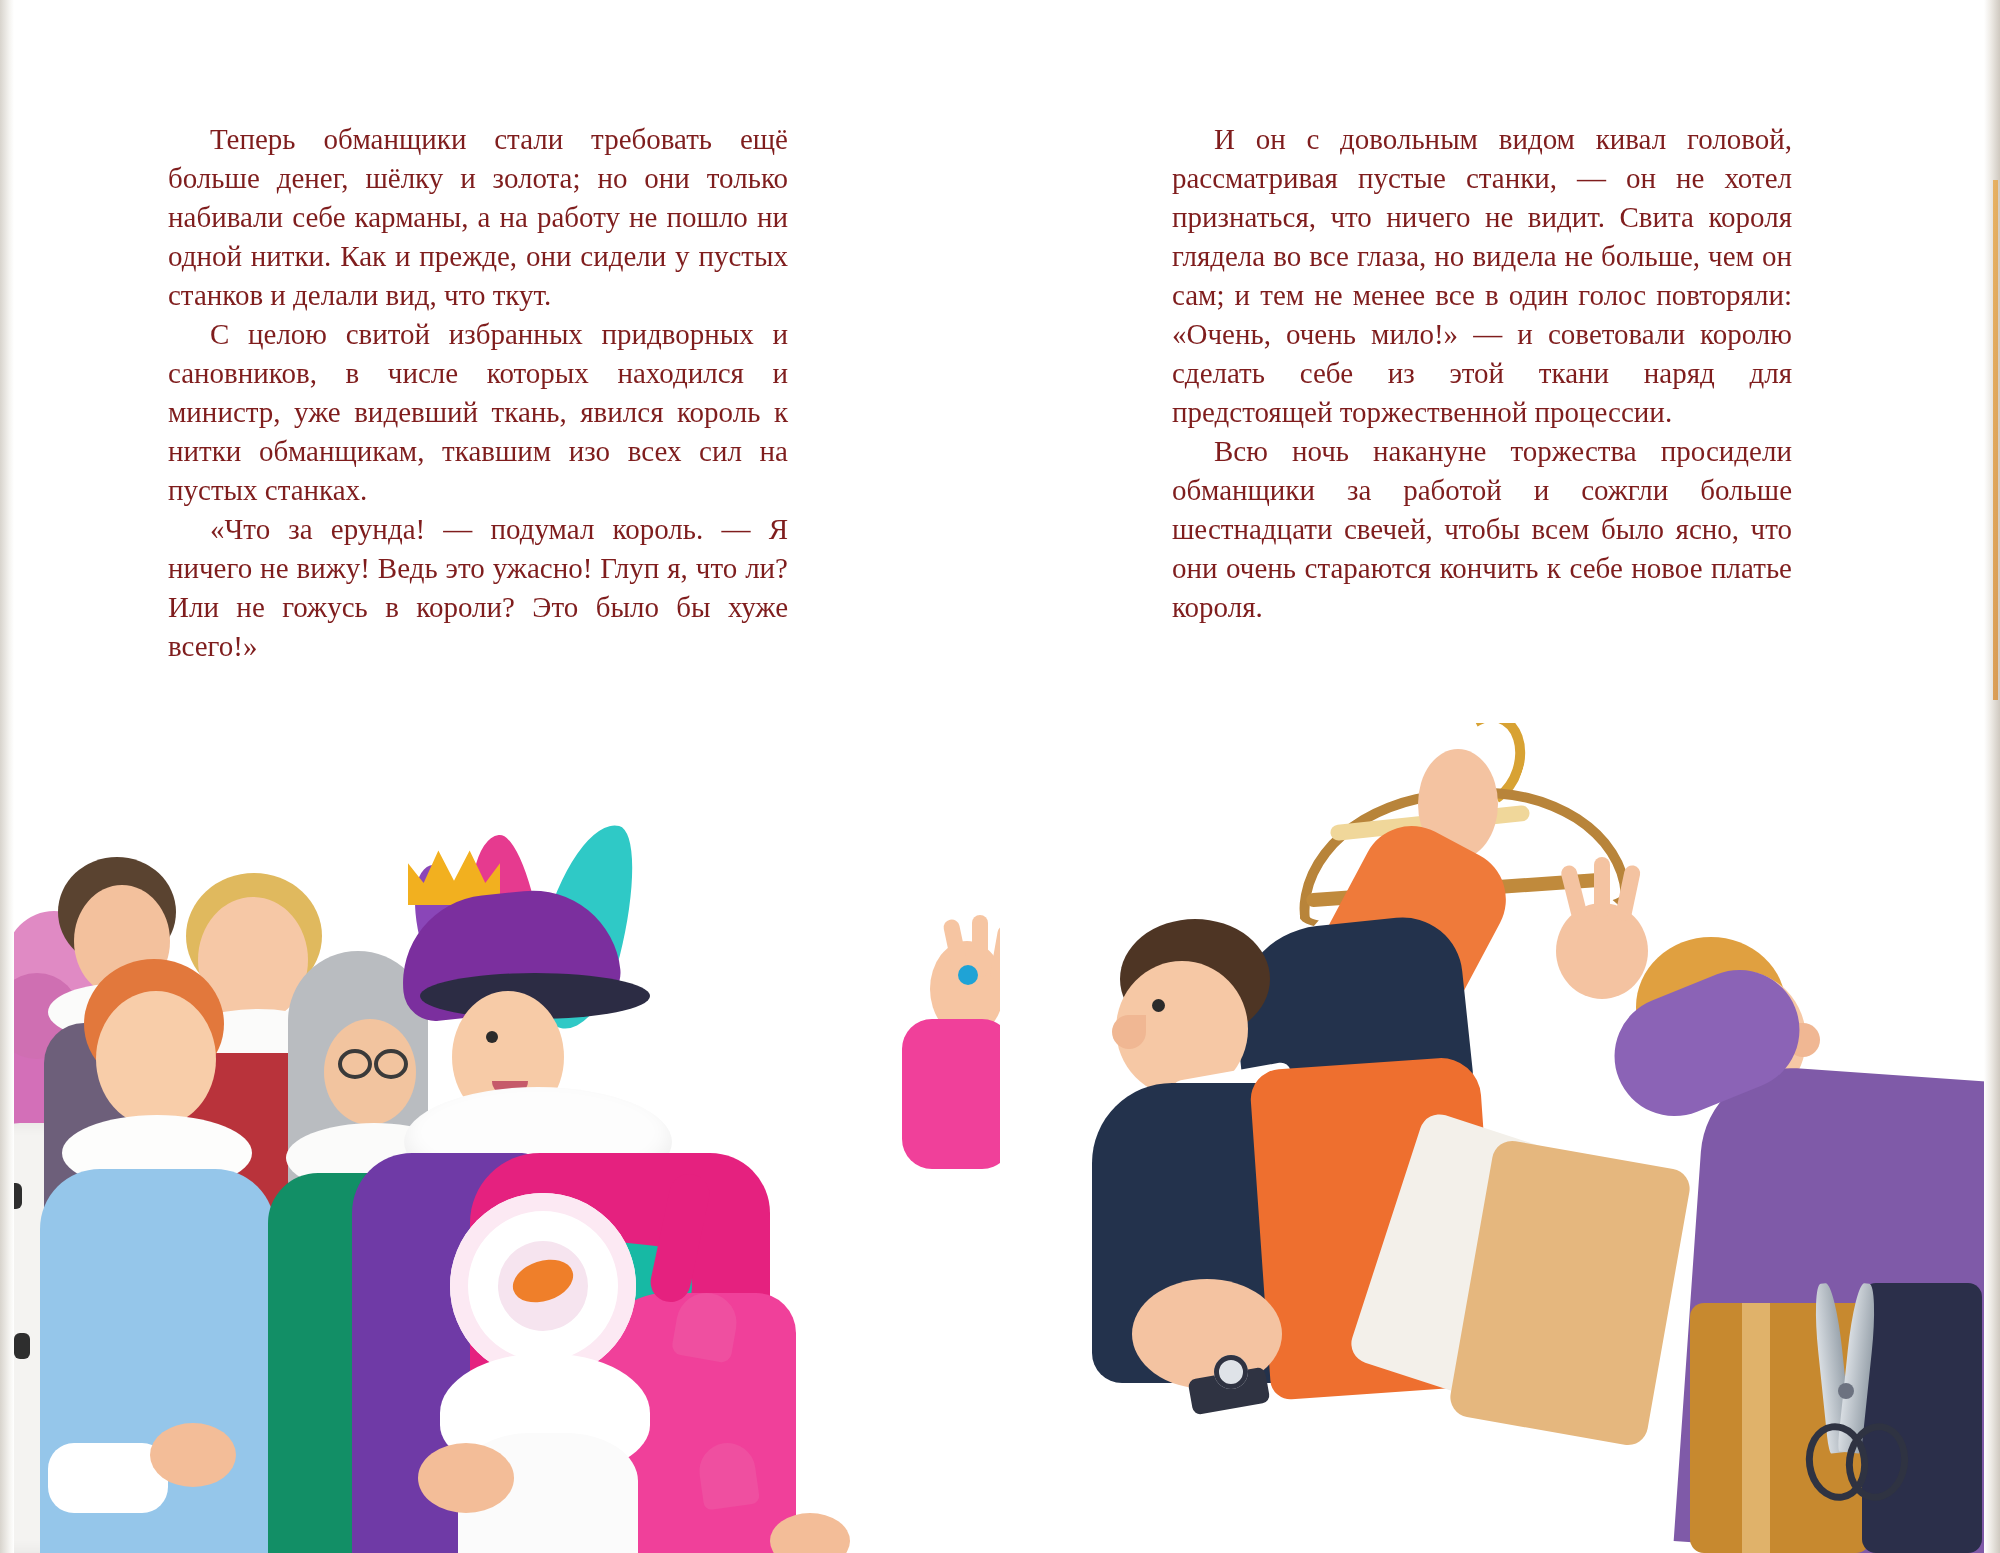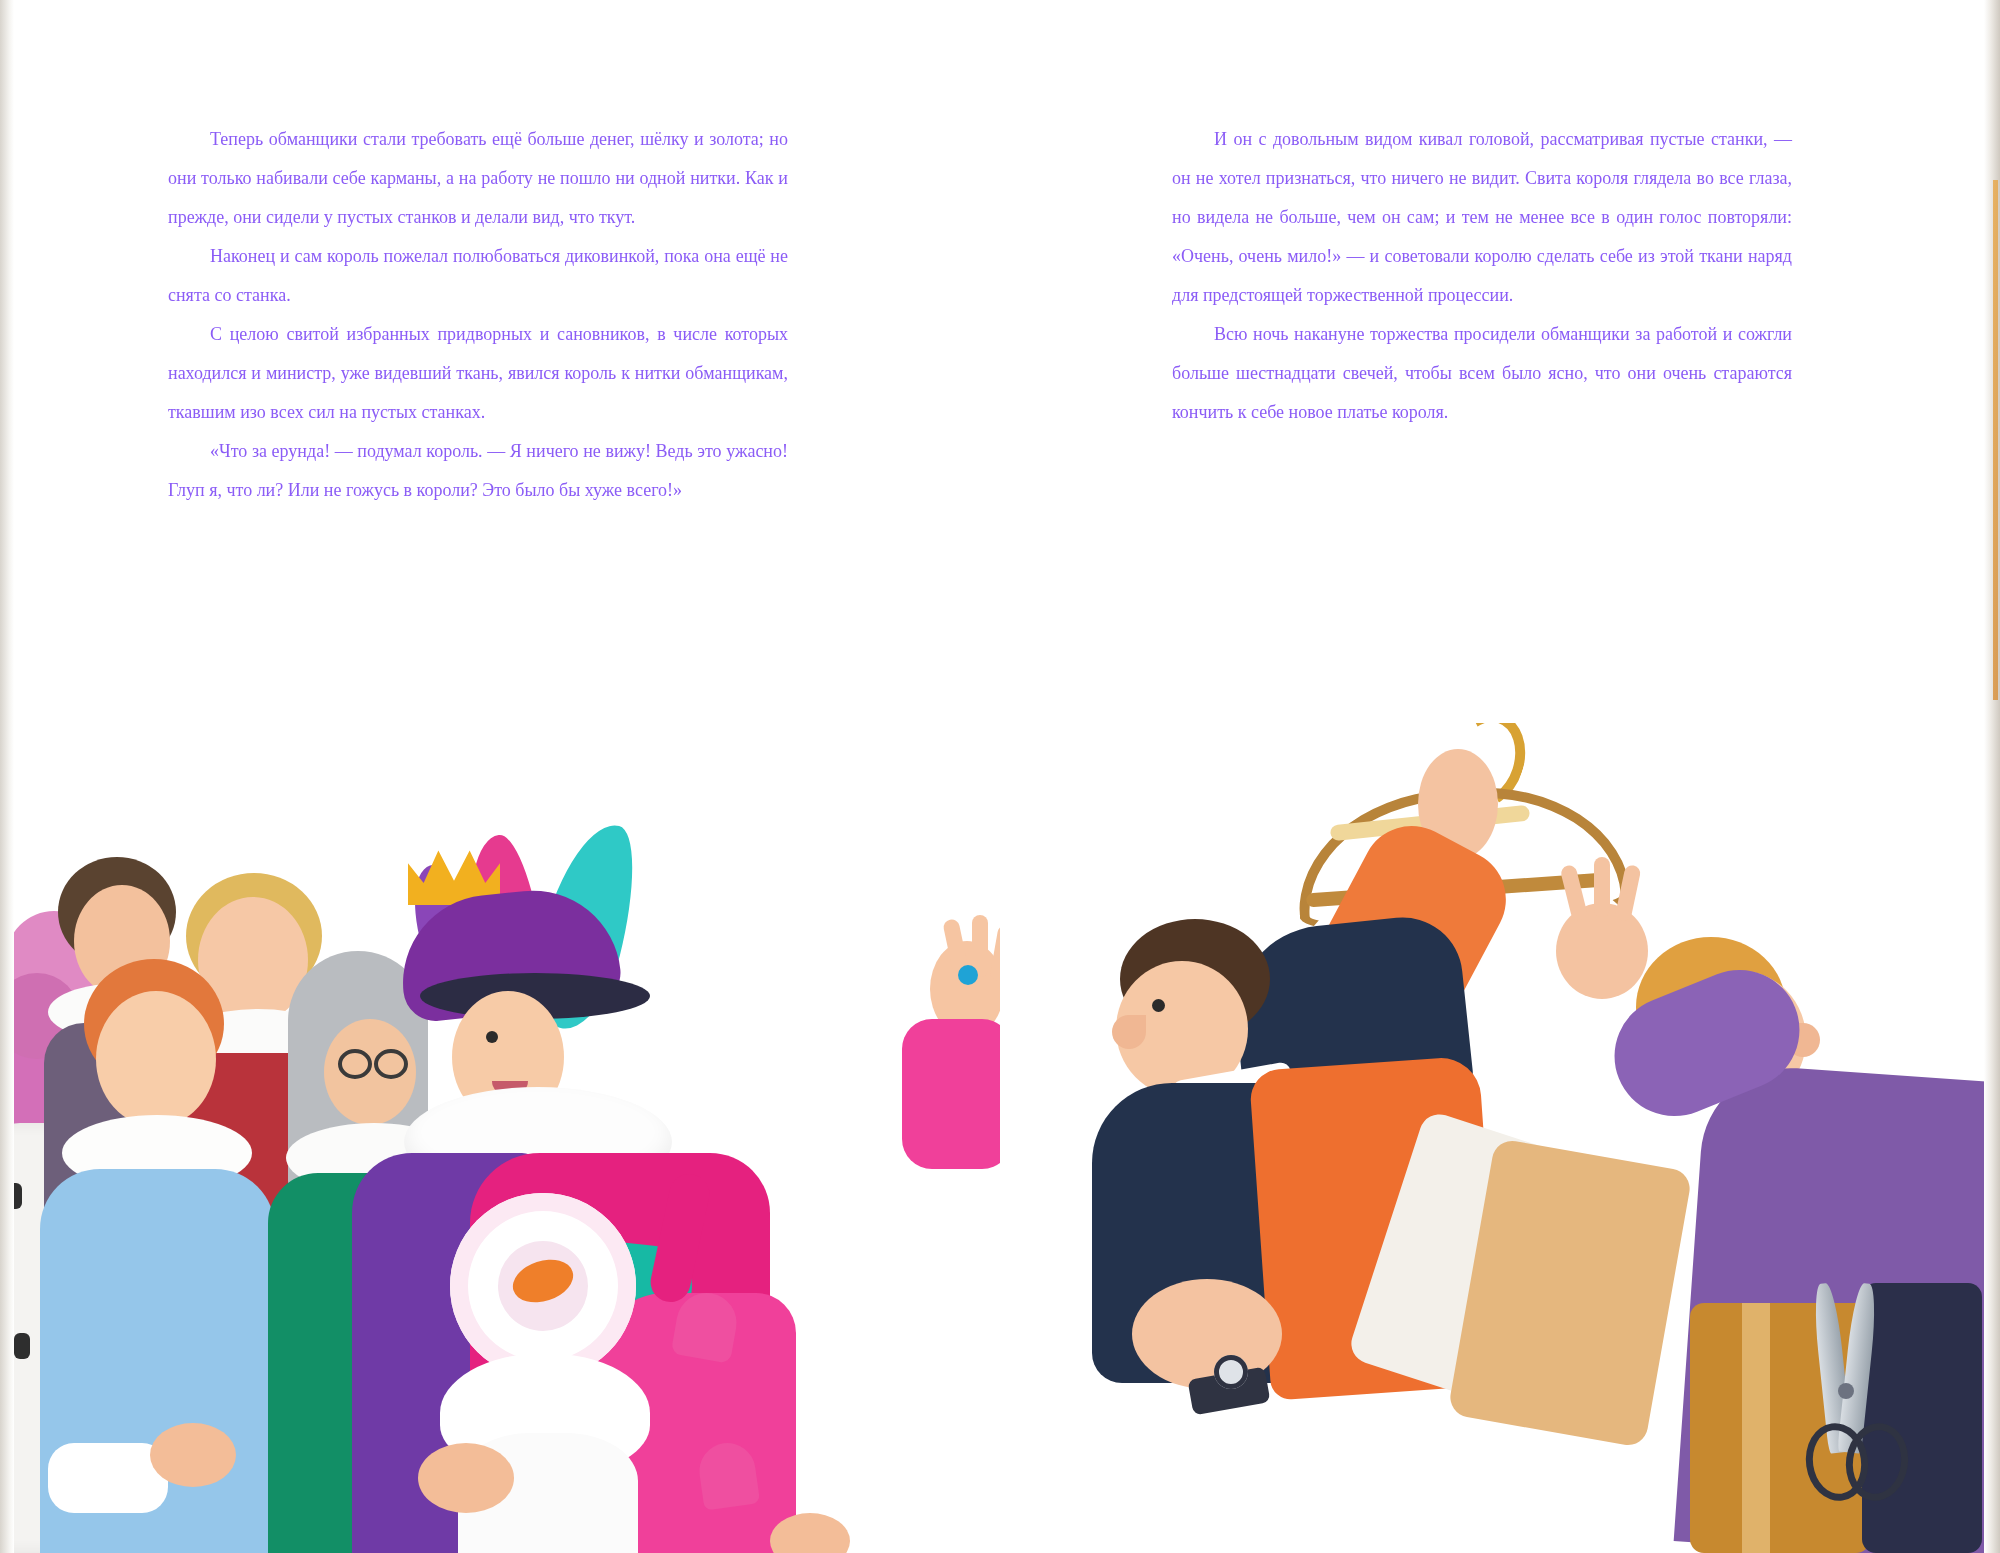--- a/index.html
+++ b/index.html
@@ -48,23 +48,23 @@
     position: absolute;
     top: 0;
     height: 1553px;
   }
   .page-left { left: 0; width: 1000px; }
   .page-right { left: 1000px; width: 1000px; }
 
   .textcol {
     position: absolute;
     top: 120px;
-    font-size: 18px;
+    font-size: 29px;
     line-height: 39px;
-    color: #8b5cf6;
+    color: #7f1d1d;
     text-align: justify;
     -webkit-hyphens: none;
     hyphens: none;
   }
   .page-left .textcol {
     left: 168px;
     width: 620px;
   }
   .page-right .textcol {
     left: 172px;
@@ -128,21 +128,20 @@
 </style>
 </head>
 <body>
 
 <div class="spread">
 
   <div class="page page-left">
 
     <div class="textcol">
       <p>Теперь обманщики стали требовать ещё больше денег, шёлку и золота; но они только набивали себе карманы, а на работу не пошло ни одной нитки. Как и прежде, они сидели у пустых станков и делали вид, что ткут.</p>
-      <p>Наконец и сам король пожелал полюбоваться диковинкой, пока она ещё не снята со станка.</p>
       <p>С целою свитой избранных придворных и сановников, в числе которых находился и министр, уже видевший ткань, явился король к нитки обманщикам, ткавшим изо всех сил на пустых станках.</p>
       <p>«Что за ерунда! — подумал король. — Я ничего не вижу! Ведь это ужасно! Глуп я, что ли? Или не гожусь в короли? Это было бы хуже всего!»</p>
     </div>
 
     <div class="illus illus-left">
       <div class="crowd">
 
         <div class="soft" style="left:-10px; top:100px; width:130px; height:420px; background:#d36fb8; border-radius:70px 50px 0 0;"></div>
         <div class="blob" style="left:6px; top:88px; width:96px; height:96px; background:#e08ac4;"></div>
         <div class="blob" style="left:-6px; top:150px; width:86px; height:86px; background:#cf6fb2;"></div>

